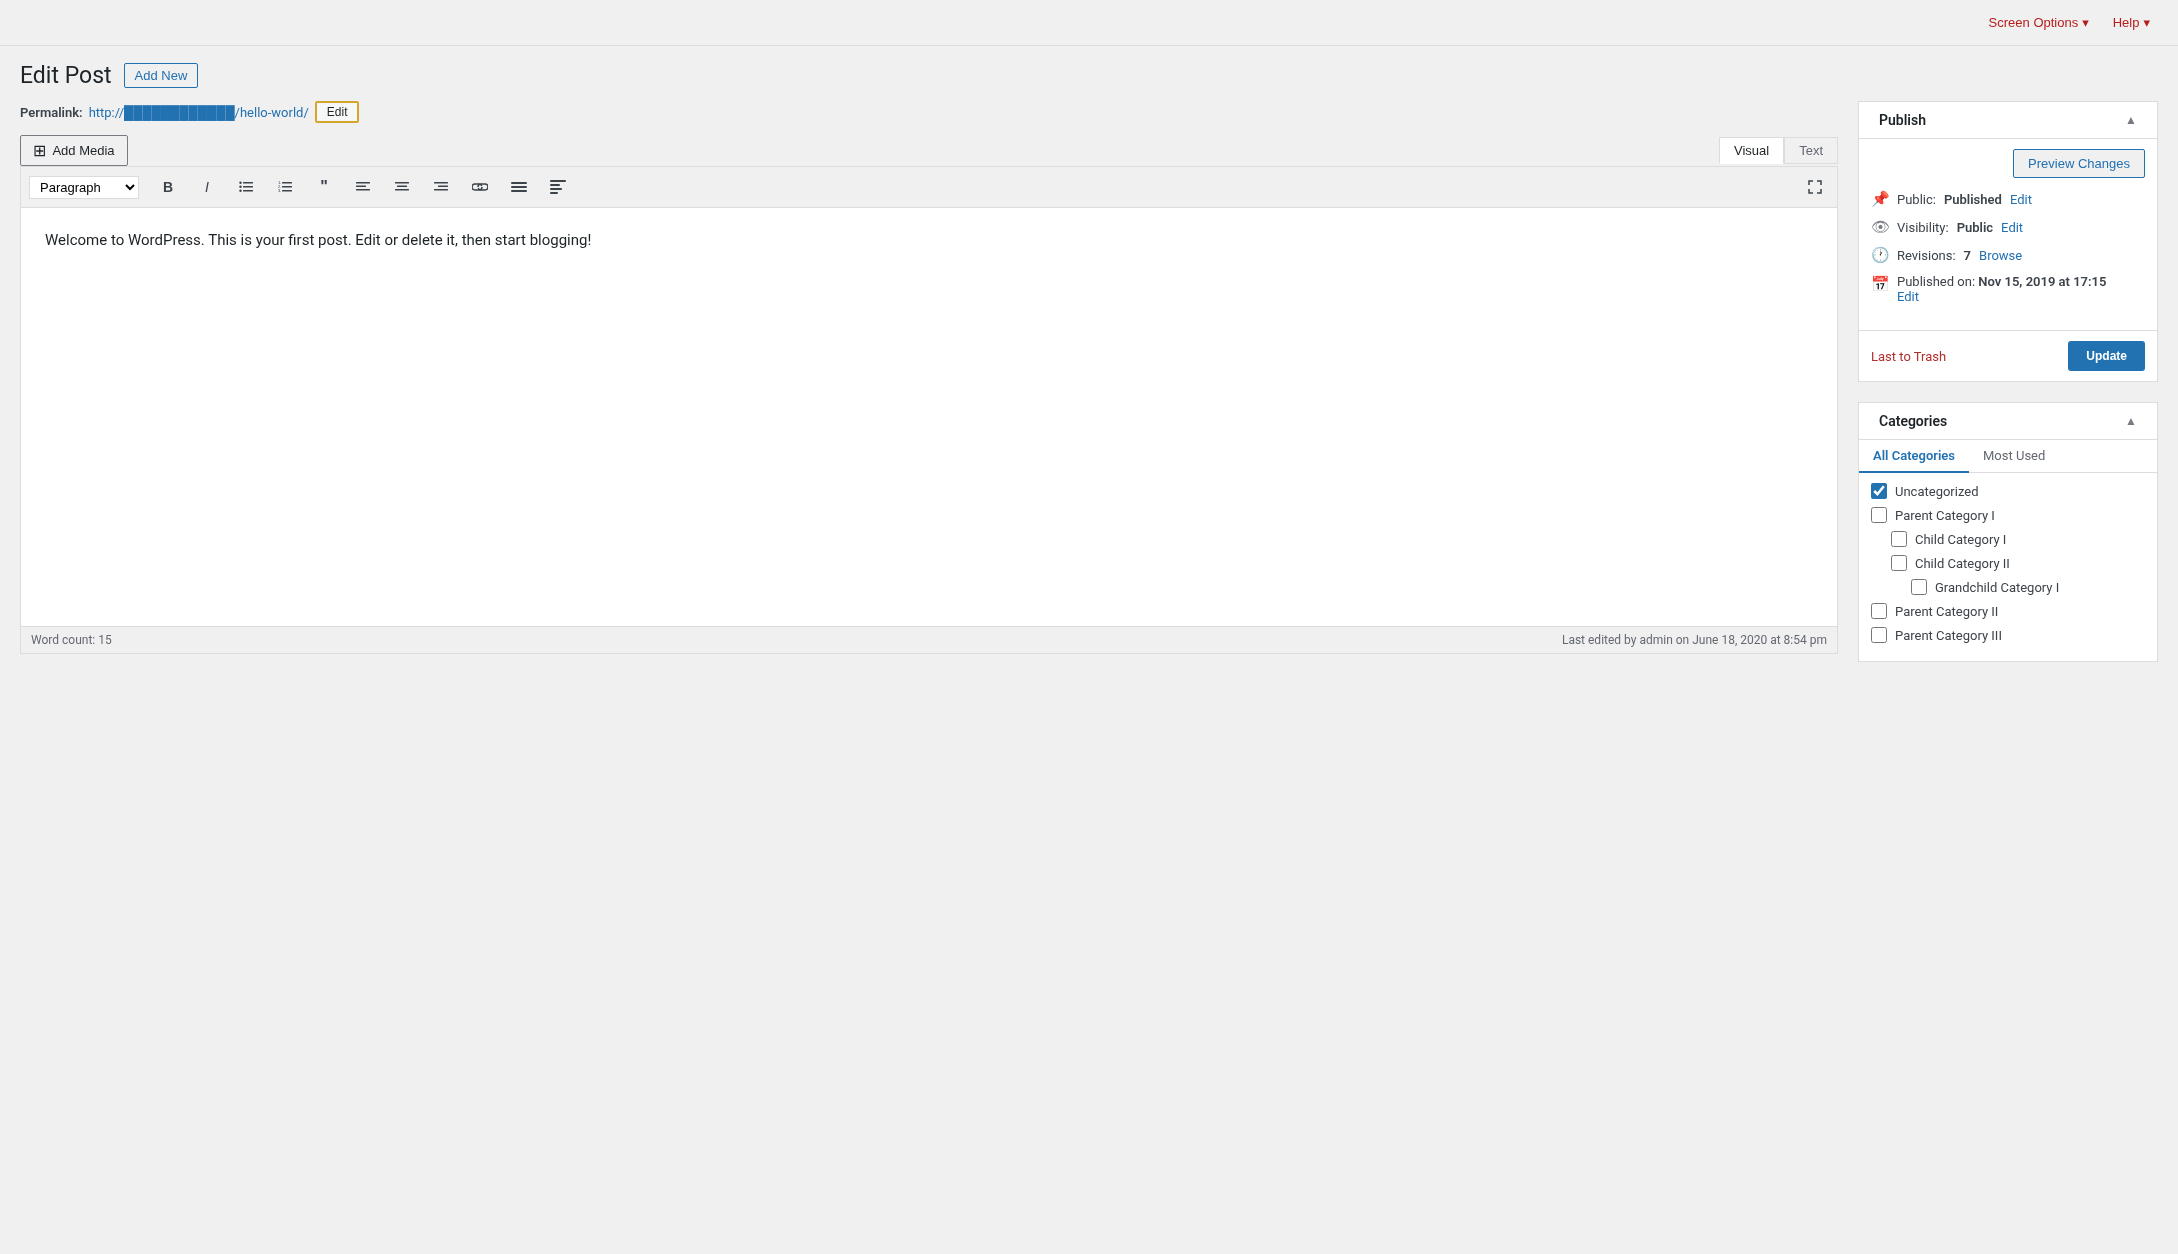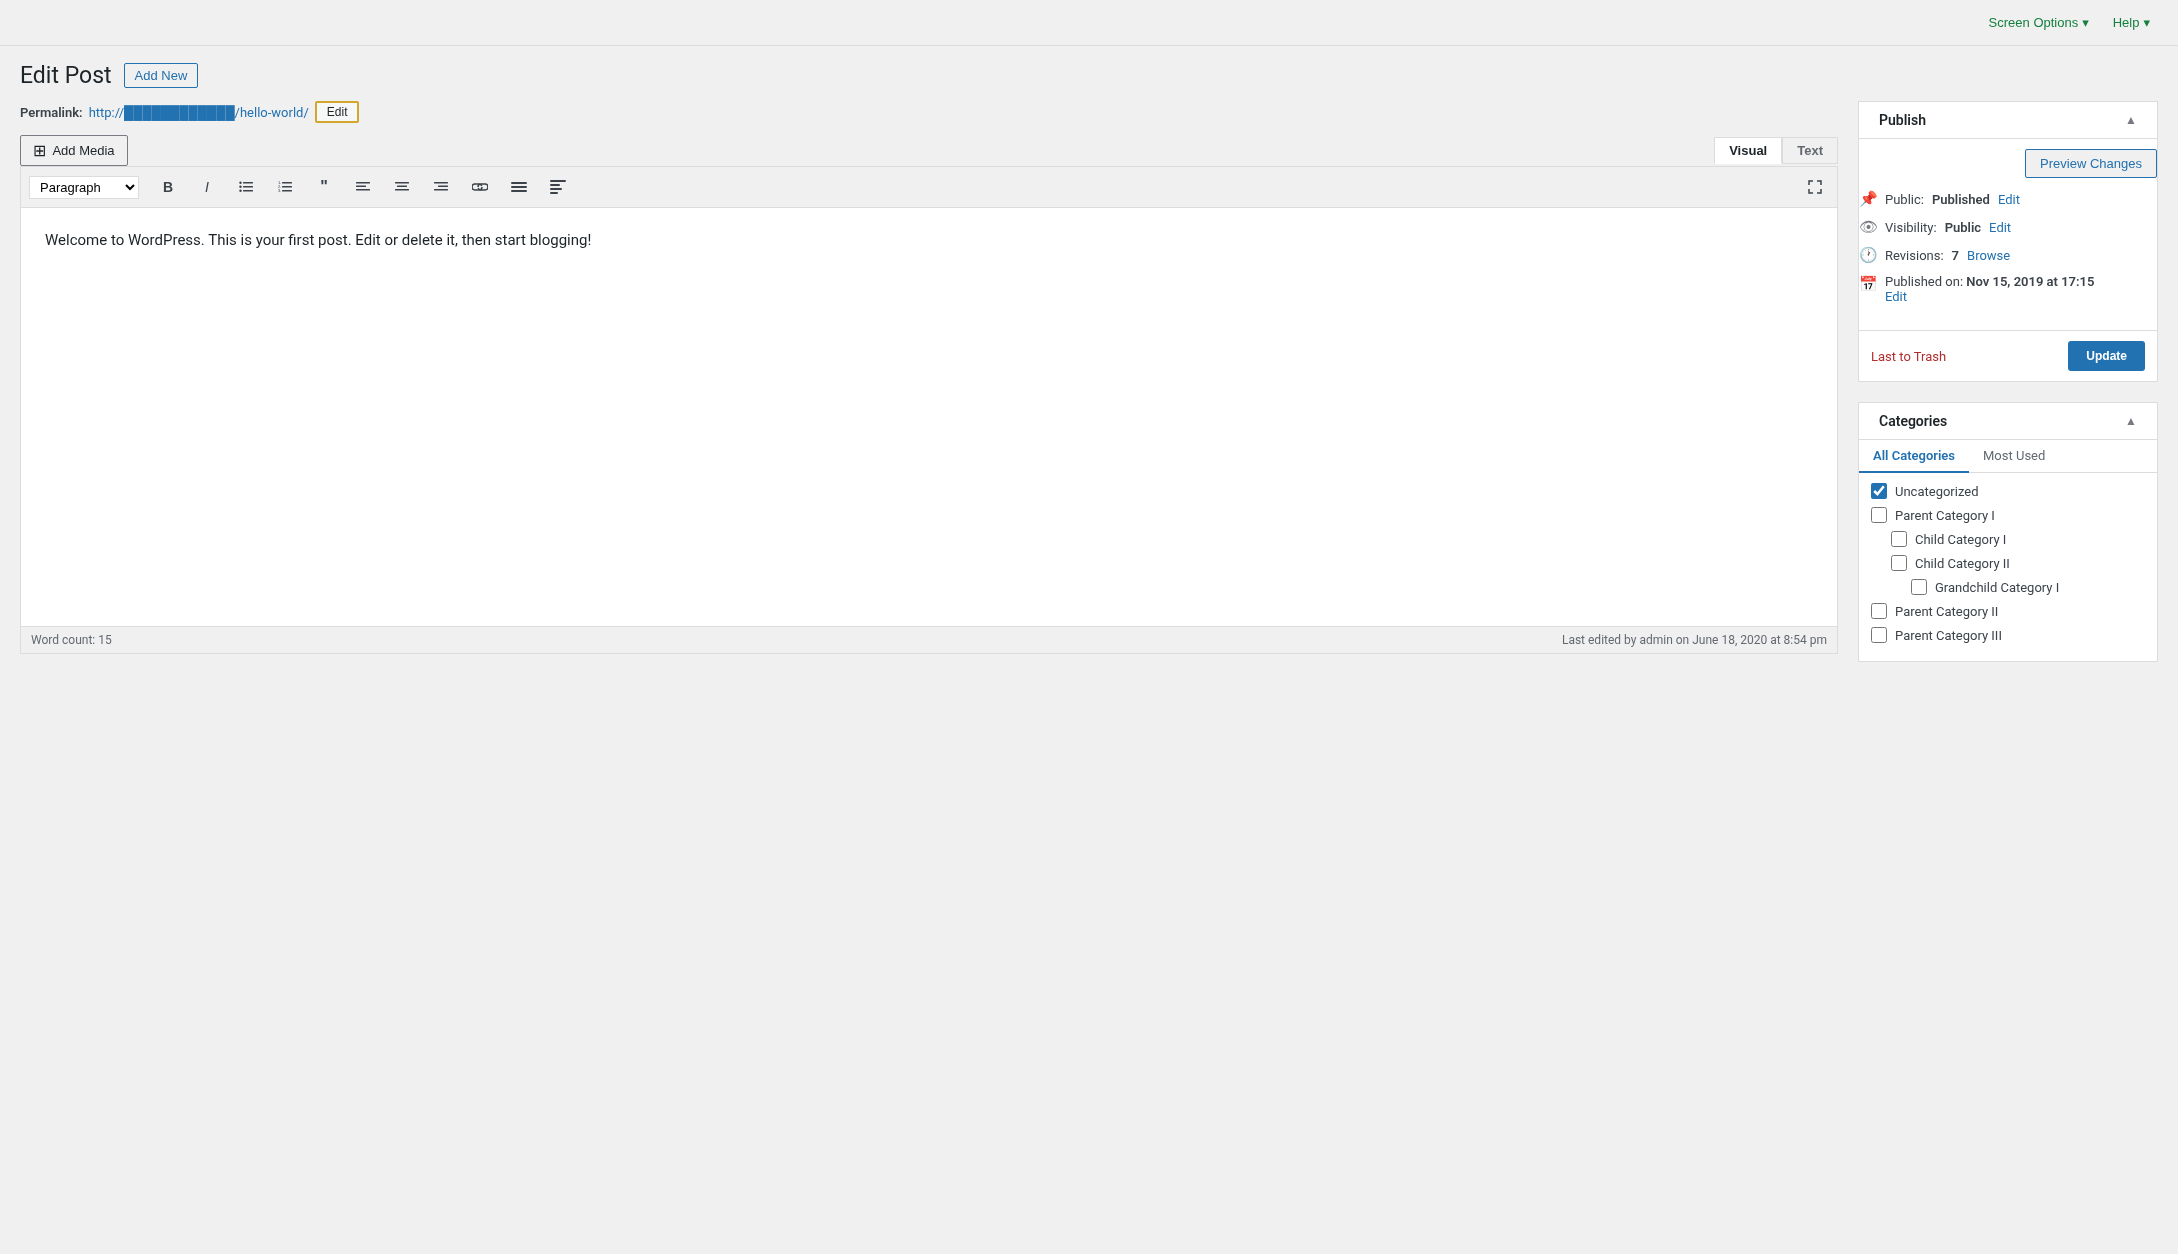--- a/index.html
+++ b/index.html
@@ -15,21 +15,21 @@
       align-items: center;
       padding: 0 20px;
       height: 46px;
       background: #f0f0f1;
       border-bottom: 1px solid #dcdcde;
       gap: 8px;
     }
     .top-bar-btn {
       background: #f0f0f1;
       border: none;
-      color: #15803d;
+      color: #b91c1c;
       cursor: pointer;
       font-size: 13px;
       display: flex;
       align-items: center;
       gap: 4px;
       padding: 4px 8px;
     }
     .page-header {
       display: flex;
       align-items: center;
@@ -110,21 +110,20 @@
       display: flex;
       gap: 0;
     }
     .view-tab {
       background: #f0f0f1;
       border: 1px solid #dcdcde;
       color: #646970;
       padding: 5px 14px;
       cursor: pointer;
       font-size: 13px;
-      font-weight: bold;
     }
     .view-tab.active {
       background: #fff;
       border-bottom-color: #fff;
       color: #1d2327;
     }
     .format-toolbar {
       display: flex;
       align-items: center;
       gap: 11px;
@@ -198,21 +197,21 @@
       font-weight: 600;
       font-size: 14px;
       color: #1d2327;
     }
     .collapse-icon {
       color: #787c82;
       cursor: pointer;
       font-size: 12px;
     }
     .publish-actions {
-      padding: 10px 0;
+      padding: 10px 12px;
     }
     .preview-btn {
       display: block;
       width: 100%;
       text-align: right;
       margin-bottom: 12px;
     }
     .preview-changes-btn {
       background: #f0f0f1;
       border: 1px solid #2271b1;

